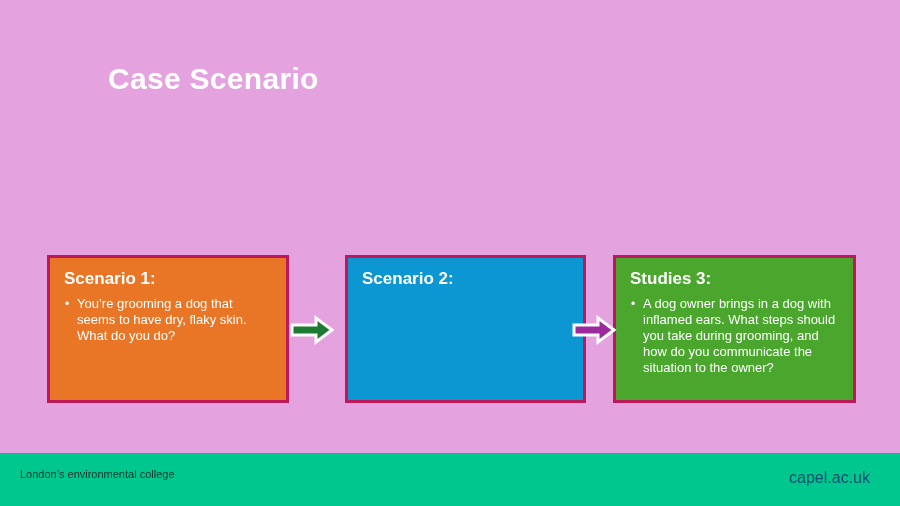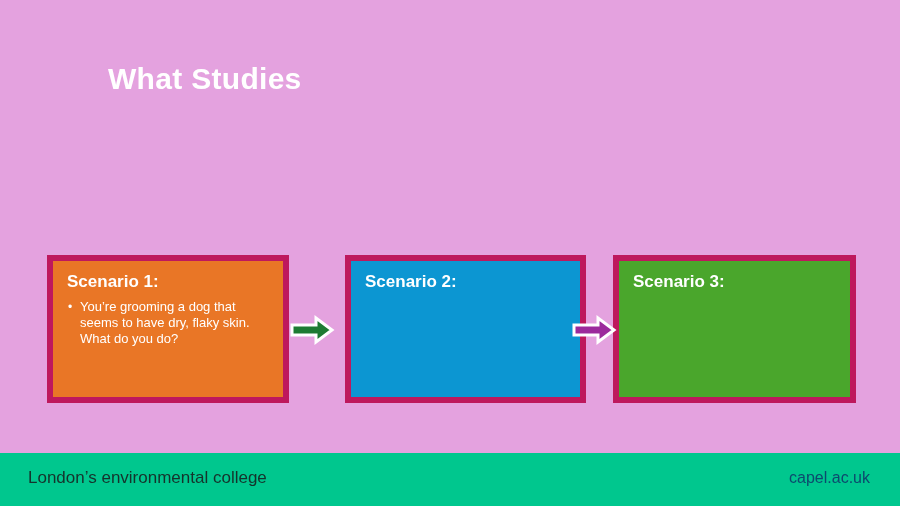--- a/index.html
+++ b/index.html
@@ -33,21 +33,21 @@
   .scenarios {
     position: absolute;
     left: 0;
     top: 255px;
     width: 900px;
     height: 150px;
   }
   .card {
     position: absolute;
     top: 0;
-    border: 6px solid #be185d;
+    border: 3px solid #be185d;
     box-sizing: border-box;
     padding: 12px 12px 2px 14px;
   }
   .card-1 {
     left: 47px;
     width: 242px;
     height: 148px;
     background: #e97626;
   }
   .card-2 {
@@ -102,57 +102,60 @@
   .footer {
     position: absolute;
     left: 0;
     top: 453px;
     width: 900px;
     height: 53px;
     background: #00c78e;
   }
   .footer-left {
     position: absolute;
-    left: 28px;
+    left: 20px;
     top: 15px;
-    font-size: 17px;
+    font-size: 11px;
     color: #15332c;
     white-space: nowrap;
   }
   .footer-right {
     position: absolute;
     right: 30px;
     top: 16px;
     font-size: 16px;
     color: #0c4a6e;
     white-space: nowrap;
   }
 </style>
 </head>
 <body>
 
 <div class="slide">
 
-  <div class="slide-title">What Studies</div>
+  <div class="slide-title">Case Scenario</div>
 
   <div class="scenarios">
 
     <div class="card card-1">
       <div class="card-title">Scenario 1:</div>
       <ul class="card-body">
         <li>You’re grooming a dog that seems to have dry, flaky skin. What do you do?</li>
       </ul>
     </div>
 
     <div class="card card-2">
       <div class="card-title">Scenario 2:</div>
     </div>
 
     <div class="card card-3">
-      <div class="card-title">Scenario 3:</div>
+      <div class="card-title">Studies 3:</div>
+      <ul class="card-body">
+        <li>A dog owner brings in a dog with inflamed ears. What steps should you take during grooming, and how do you communicate the situation to the owner?</li>
+      </ul>
     </div>
 
   </div>
 
   <div class="arrow arrow-1">
     <svg width="46" height="30" viewBox="0 0 46 30">
       <polygon points="3,10 27,10 27,3 43,15 27,27 27,20 3,20" fill="#1e7a33" stroke="#ffffff" stroke-width="3" stroke-linejoin="miter"></polygon>
     </svg>
   </div>
 

